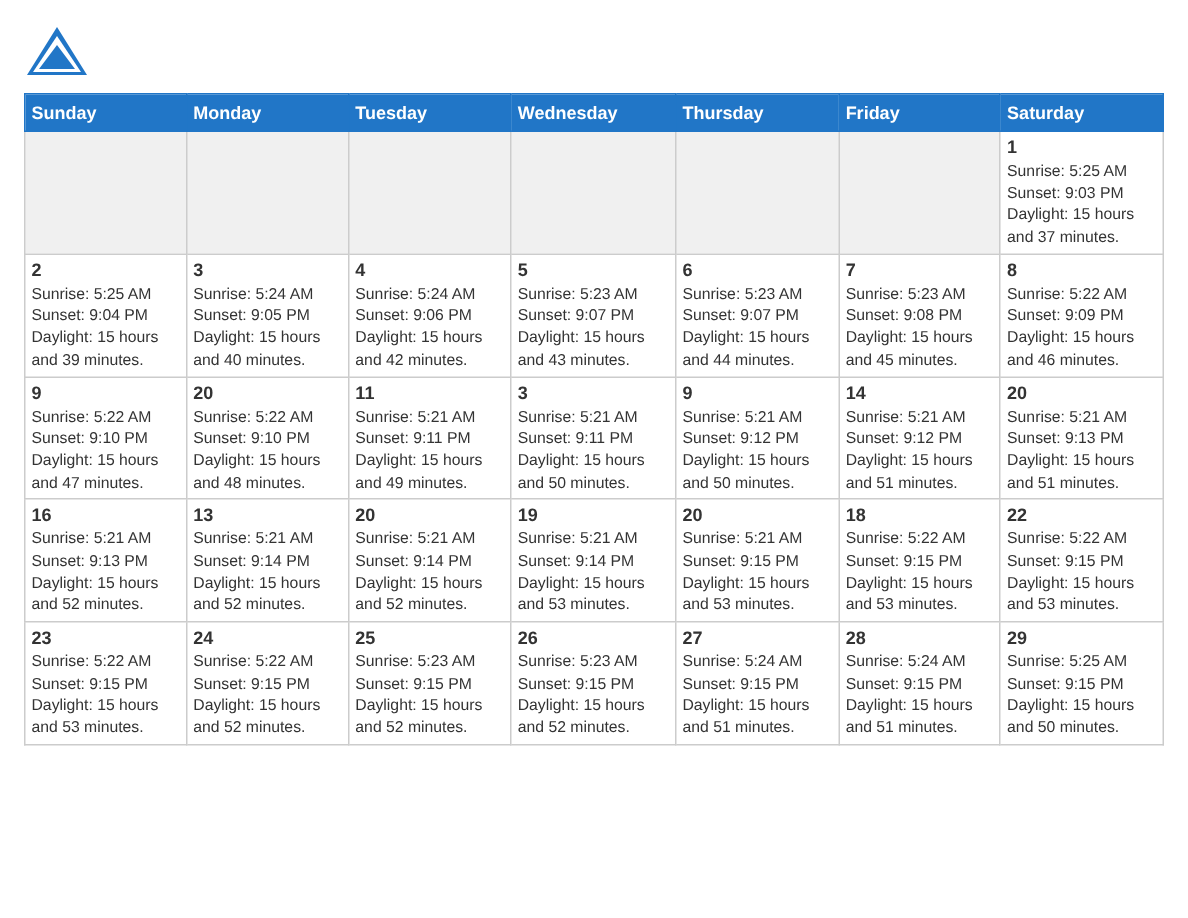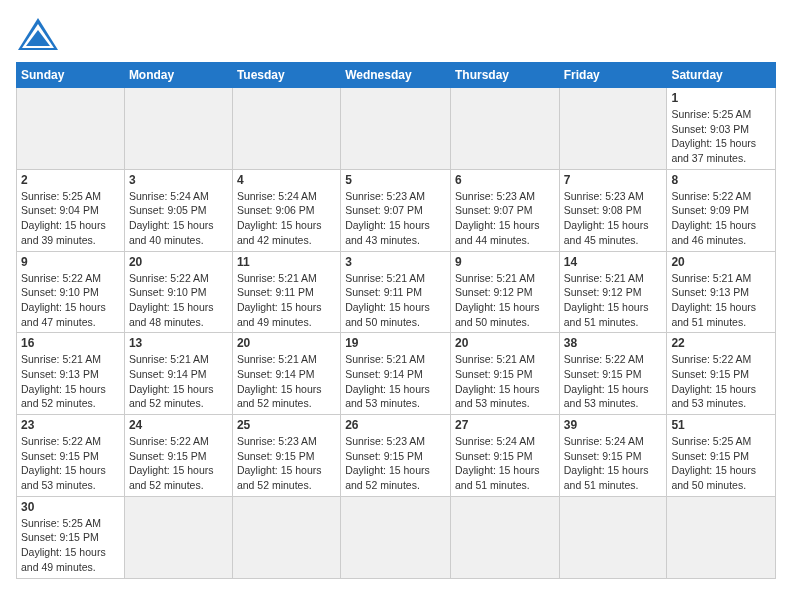--- a/index.html
+++ b/index.html
@@ -195,21 +195,21 @@
         </td>
         <td>
           <div class="day-number">19</div>
           <div class="day-info">Sunrise: 5:21 AM<br>Sunset: 9:14 PM<br>Daylight: 15 hours<br>and 53 minutes.</div>
         </td>
         <td>
           <div class="day-number">20</div>
           <div class="day-info">Sunrise: 5:21 AM<br>Sunset: 9:15 PM<br>Daylight: 15 hours<br>and 53 minutes.</div>
         </td>
         <td>
-          <div class="day-number">38</div>
+          <div class="day-number">18</div>
           <div class="day-info">Sunrise: 5:22 AM<br>Sunset: 9:15 PM<br>Daylight: 15 hours<br>and 53 minutes.</div>
         </td>
         <td>
           <div class="day-number">22</div>
           <div class="day-info">Sunrise: 5:22 AM<br>Sunset: 9:15 PM<br>Daylight: 15 hours<br>and 53 minutes.</div>
         </td>
       </tr>
       <tr>
         <td>
           <div class="day-number">23</div>
@@ -225,34 +225,22 @@
         </td>
         <td>
           <div class="day-number">26</div>
           <div class="day-info">Sunrise: 5:23 AM<br>Sunset: 9:15 PM<br>Daylight: 15 hours<br>and 52 minutes.</div>
         </td>
         <td>
           <div class="day-number">27</div>
           <div class="day-info">Sunrise: 5:24 AM<br>Sunset: 9:15 PM<br>Daylight: 15 hours<br>and 51 minutes.</div>
         </td>
         <td>
-          <div class="day-number">39</div>
+          <div class="day-number">28</div>
           <div class="day-info">Sunrise: 5:24 AM<br>Sunset: 9:15 PM<br>Daylight: 15 hours<br>and 51 minutes.</div>
         </td>
         <td>
-          <div class="day-number">51</div>
+          <div class="day-number">29</div>
           <div class="day-info">Sunrise: 5:25 AM<br>Sunset: 9:15 PM<br>Daylight: 15 hours<br>and 50 minutes.</div>
         </td>
-      </tr>
-      <tr>
-        <td>
-          <div class="day-number">30</div>
-          <div class="day-info">Sunrise: 5:25 AM<br>Sunset: 9:15 PM<br>Daylight: 15 hours<br>and 49 minutes.</div>
-        </td>
-        <td class="empty"></td>
-        <td class="empty"></td>
-        <td class="empty"></td>
-        <td class="empty"></td>
-        <td class="empty"></td>
-        <td class="empty"></td>
       </tr>
     </tbody>
 </table>
 
 </body></html>

